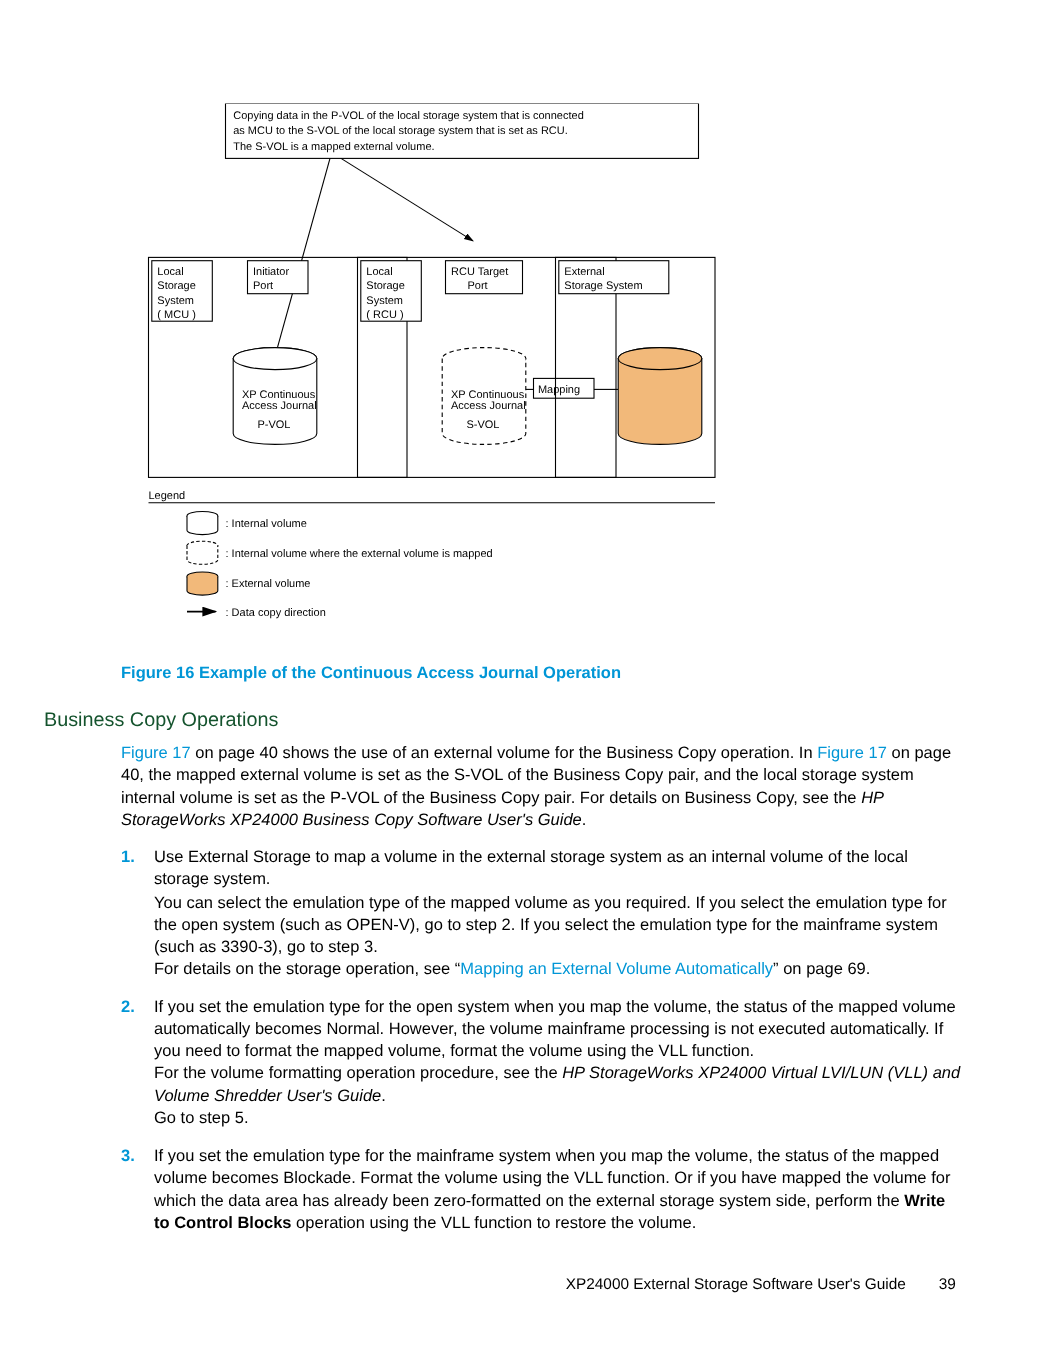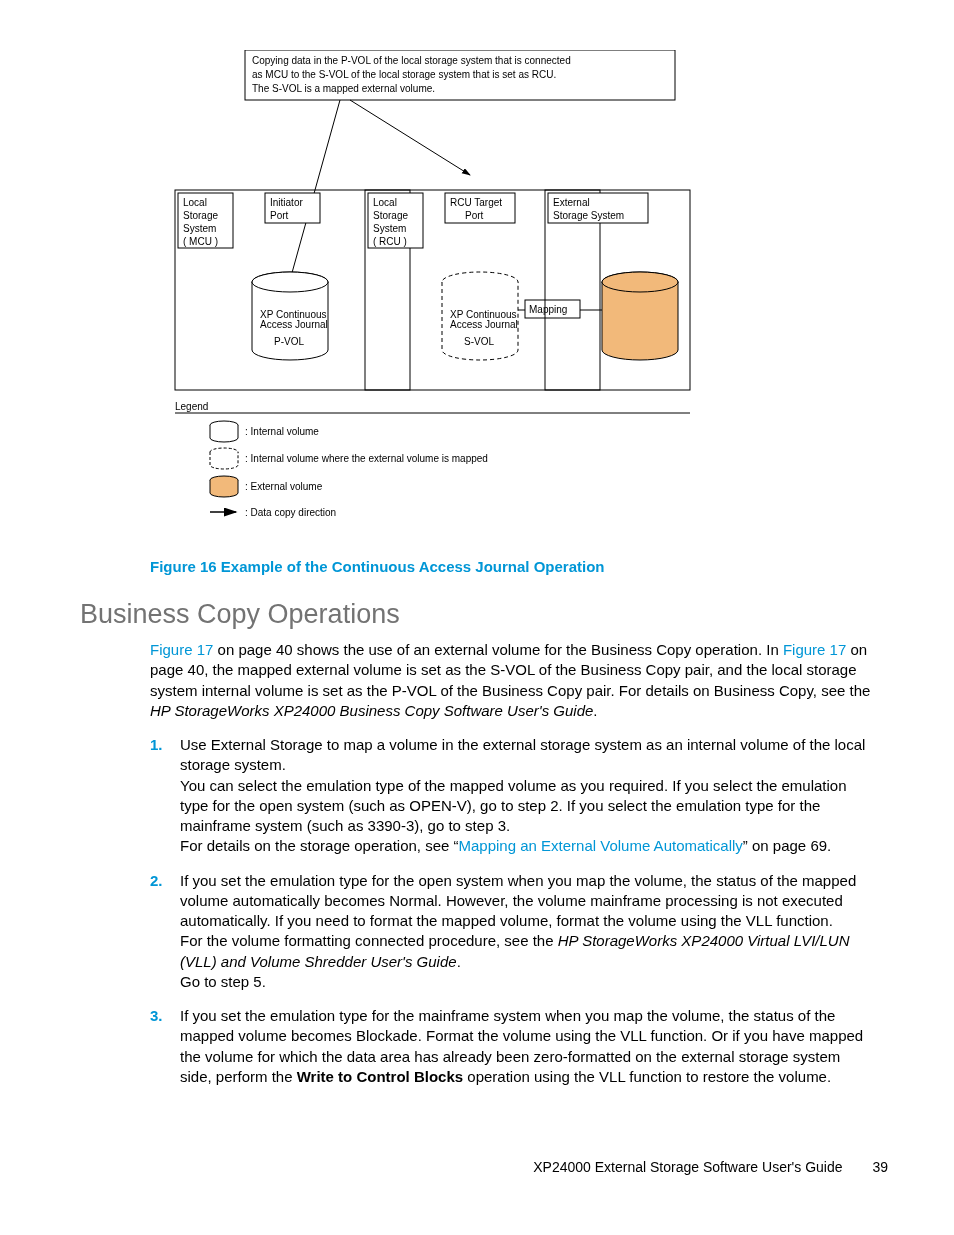--- a/index.html
+++ b/index.html
@@ -5,35 +5,36 @@
   body {
     margin: 0;
     padding: 0;
     font-family: Arial, Helvetica, sans-serif;
     background: #fff;
     width: 954px;
     min-height: 1235px;
     position: relative;
   }
   .page {
-    padding: 50px 80px 40px 80px;
+    padding: 50px 80px 40px 40px;
+    margin-top: 44px;
   }
   .figure-img {
     margin-left: 90px;
     margin-bottom: 14px;
   }
   .fig-caption {
     color: #0096d6;
     font-weight: bold;
     font-size: 15px;
     margin: 8px 0 24px 70px;
   }
   .section-heading {
-    color: #737373;
-    font-size: 27px;
+    color: #14532d;
+    font-size: 18px;
     font-weight: normal;
     margin: 18px 0 10px 0;
   }
   .body-block {
     margin-left: 70px;
     font-size: 15px;
     line-height: 1.35;
     color: #000;
   }
   .link { color: #0096d6; }
@@ -53,21 +54,21 @@
   ol.steps li .num {
     position: absolute;
     left: 0;
     top: 0;
     color: #0096d6;
     font-weight: bold;
   }
   .footer {
     position: absolute;
     bottom: 60px;
-    right: 66px;
+    right: 85px;
     font-size: 14px;
   }
   .footer .pn { margin-left: 26px; }
   
   .svgtxt { font-family: Arial, Helvetica, sans-serif; font-size: 10px; }
 </style>
 </head>
 <body>
 
 <div class="page">
@@ -171,21 +172,21 @@
     <ol class="steps">
       <li>
         <span class="num">1.</span>
         <span>Use External Storage to map a volume in the external storage system as an internal volume of the local storage system.</span><br>
         <span>You can select the emulation type of the mapped volume as you required. If you select the emulation type for the open system (such as OPEN-V), go to step 2. If you select the emulation type for the mainframe system (such as 3390-3), go to step 3.</span><br>
         <span>For details on the storage operation, see “</span><span class="link">Mapping an External Volume Automatically</span><span>” on page 69.</span>
       </li>
       <li>
         <span class="num">2.</span>
         <span>If you set the emulation type for the open system when you map the volume, the status of the mapped volume automatically becomes Normal. However, the volume mainframe processing is not executed automatically. If you need to format the mapped volume, format the volume using the VLL function.</span><br>
-        <span>For the volume formatting connected procedure, see the </span><span class="italic">HP StorageWorks XP24000 Virtual LVI/LUN (VLL) and Volume Shredder User's Guide</span><span>.</span><br>
+        <span>For the volume formatting operation procedure, see the </span><span class="italic">HP StorageWorks XP24000 Virtual LVI/LUN (VLL) and Volume Shredder User's Guide</span><span>.</span><br>
         <span>Go to step 5.</span>
       </li>
       <li>
         <span class="num">3.</span>
         <span>If you set the emulation type for the mainframe system when you map the volume, the status of the mapped volume becomes Blockade. Format the volume using the VLL function. Or if you have mapped the volume for which the data area has already been zero-formatted on the external storage system side, perform the </span><span class="bold">Write to Control Blocks</span><span> operation using the VLL function to restore the volume.</span>
       </li>
     </ol>
   </div>
 
 </div>

